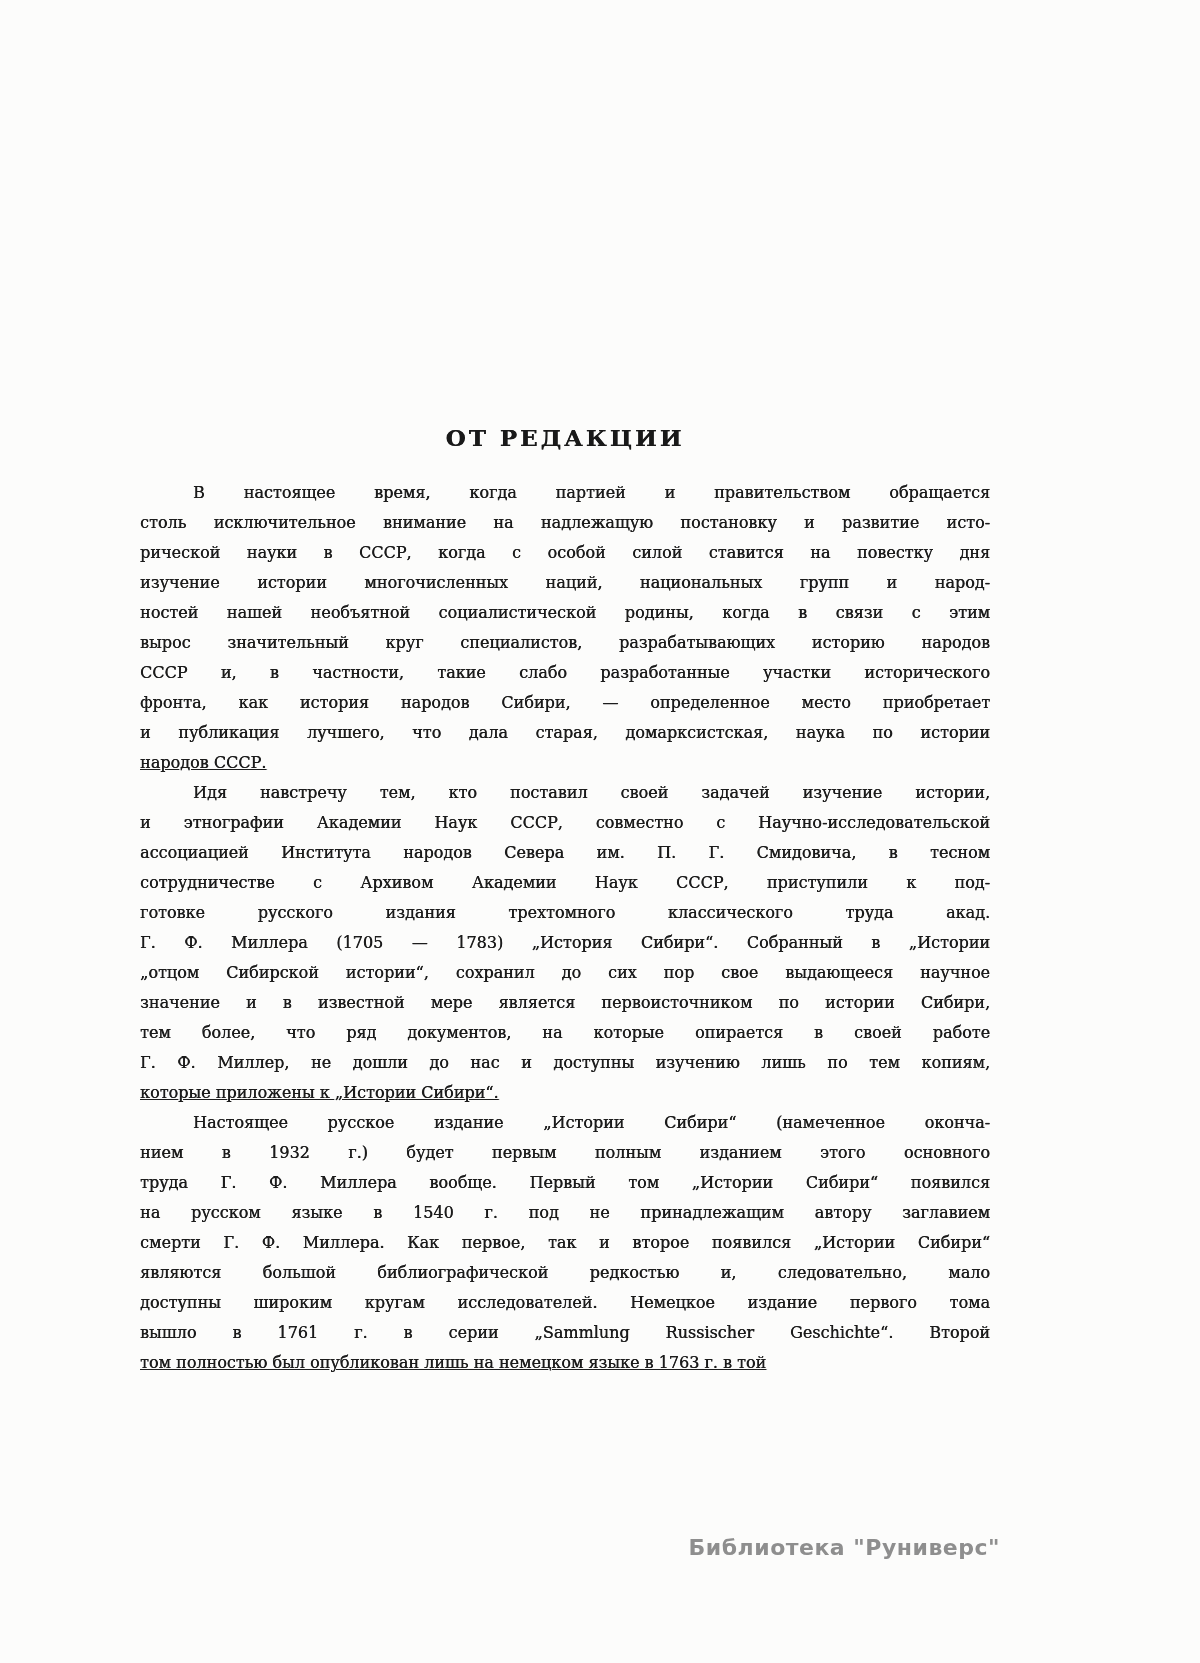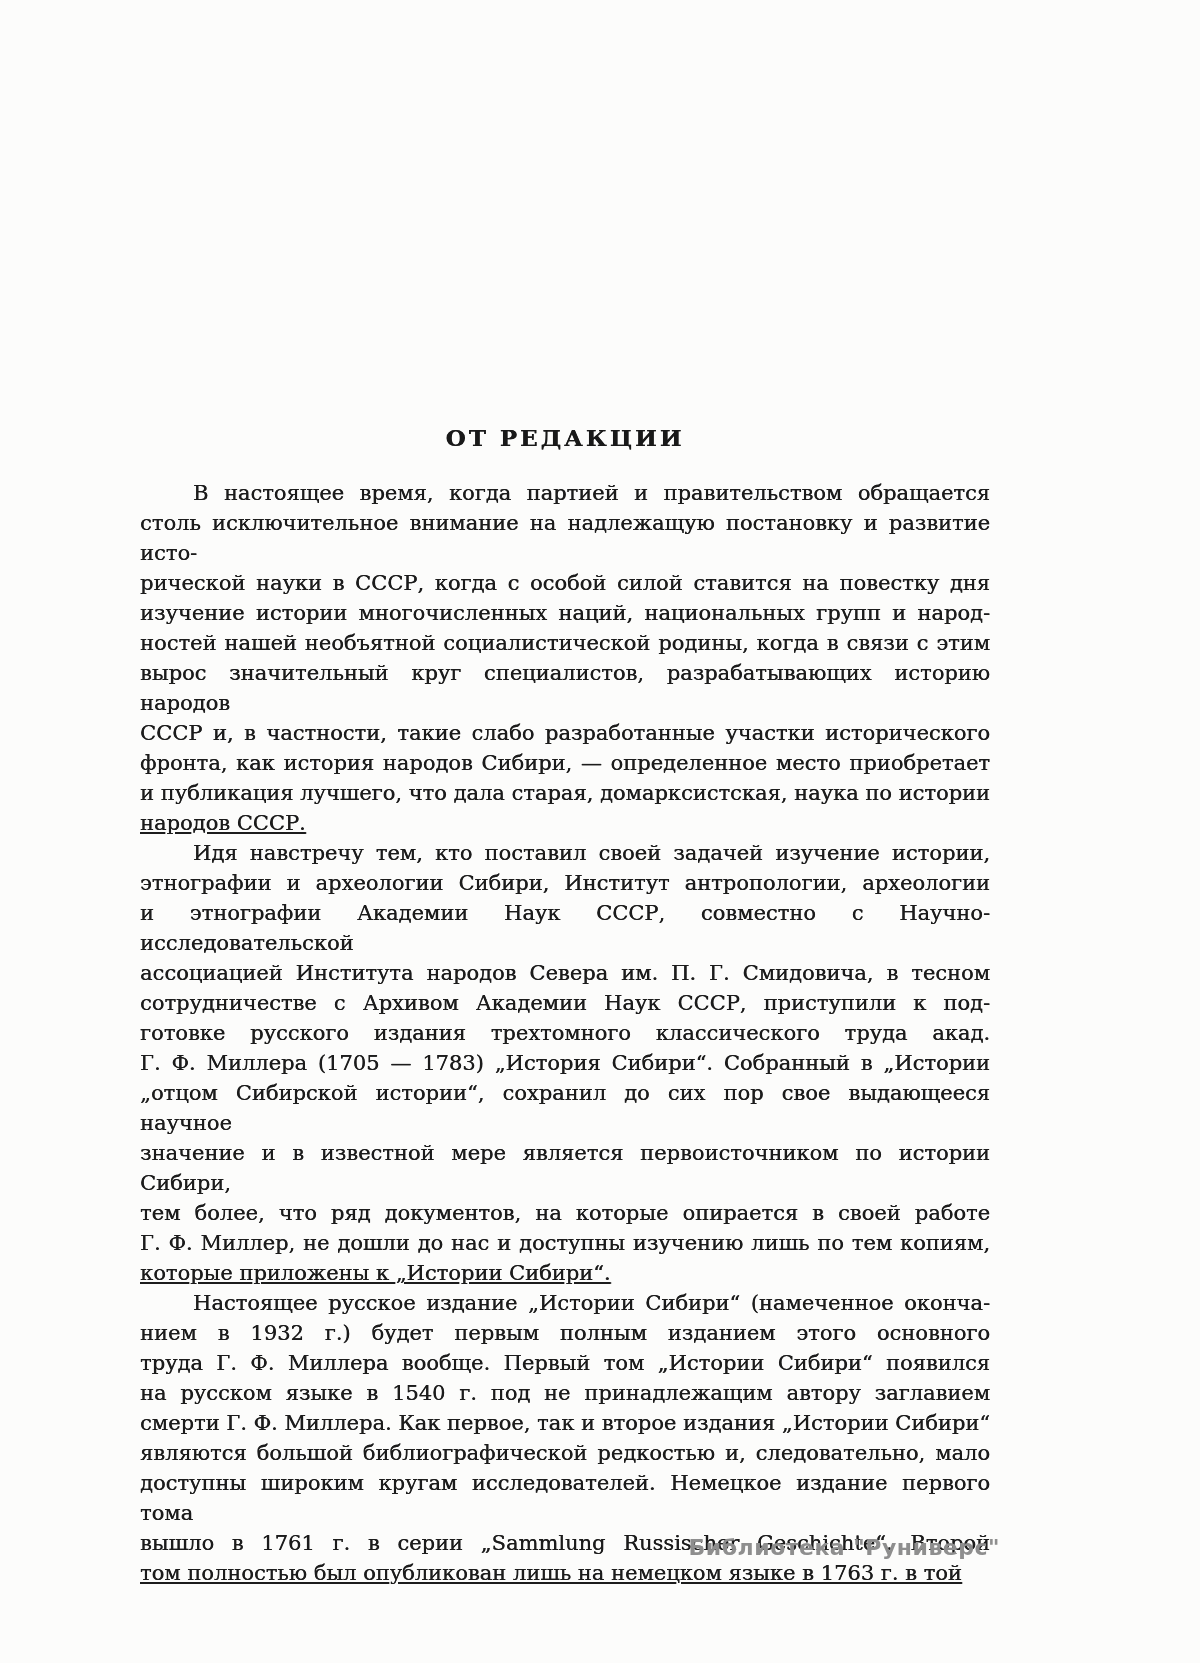--- a/index.html
+++ b/index.html
@@ -28,21 +28,21 @@
     font-weight: bold;
     letter-spacing: 3px;
     color: #191919;
     text-shadow: 0.3px 0 0 currentColor;
   }
   .text-block {
     position: absolute;
     left: 140px;
     top: 478px;
     width: 850px;
-    font-size: 21px;
+    font-size: 16px;
     line-height: 30px;
     text-shadow: 0.35px 0 0 currentColor;
   }
   .para {
     margin: 0;
   }
   .line {
     text-align: justify;
     text-align-last: justify;
     white-space: normal;
@@ -78,38 +78,37 @@
         <div class="line">изучение истории многочисленных наций, национальных групп и народ-</div>
         <div class="line">ностей нашей необъятной социалистической родины, когда в связи с этим</div>
         <div class="line">вырос значительный круг специалистов, разрабатывающих историю народов</div>
         <div class="line">СССР и, в частности, такие слабо разработанные участки исторического</div>
         <div class="line">фронта, как история народов Сибири, — определенное место приобретает</div>
         <div class="line">и публикация лучшего, что дала старая, домарксистская, наука по истории</div>
         <div class="line last">народов СССР.</div>
       </div>
       <div class="para">
         <div class="line">Идя навстречу тем, кто поставил своей задачей изучение истории,</div>
-        <div class="line">этнографии и археологии Сибири, Институт антропологии, археологии</div>
         <div class="line">и этнографии Академии Наук СССР, совместно с Научно-исследовательской</div>
         <div class="line">ассоциацией Института народов Севера им. П. Г. Смидовича, в тесном</div>
         <div class="line">сотрудничестве с Архивом Академии Наук СССР, приступили к под-</div>
         <div class="line">готовке русского издания трехтомного классического труда акад.</div>
         <div class="line">Г. Ф. Миллера (1705 — 1783) „История Сибири“. Собранный в „Истории</div>
         <div class="line">„отцом Сибирской истории“, сохранил до сих пор свое выдающееся научное</div>
         <div class="line">значение и в известной мере является первоисточником по истории Сибири,</div>
         <div class="line">тем более, что ряд документов, на которые опирается в своей работе</div>
         <div class="line">Г. Ф. Миллер, не дошли до нас и доступны изучению лишь по тем копиям,</div>
         <div class="line last">которые приложены к „Истории Сибири“.</div>
       </div>
       <div class="para">
         <div class="line">Настоящее русское издание „Истории Сибири“ (намеченное оконча-</div>
         <div class="line">нием в 1932 г.) будет первым полным изданием этого основного</div>
         <div class="line">труда Г. Ф. Миллера вообще. Первый том „Истории Сибири“ появился</div>
         <div class="line">на русском языке в 1540 г. под не принадлежащим автору заглавием</div>
-        <div class="line">смерти Г. Ф. Миллера. Как первое, так и второе издания „Истории Сибири“</div>
+        <div class="line">смерти Г. Ф. Миллера. Как первое, так и второе появился „Истории Сибири“</div>
         <div class="line">являются большой библиографической редкостью и, следовательно, мало</div>
         <div class="line">доступны широким кругам исследователей. Немецкое издание первого тома</div>
         <div class="line">вышло в 1761 г. в серии „Sammlung Russischer Geschichte“. Второй</div>
         <div class="line last">том полностью был опубликован лишь на немецком языке в 1763 г. в той</div>
       </div>
     </div>
   <div class="watermark">Библиотека "Руниверс"</div>
 </div>
 
 </body></html>

